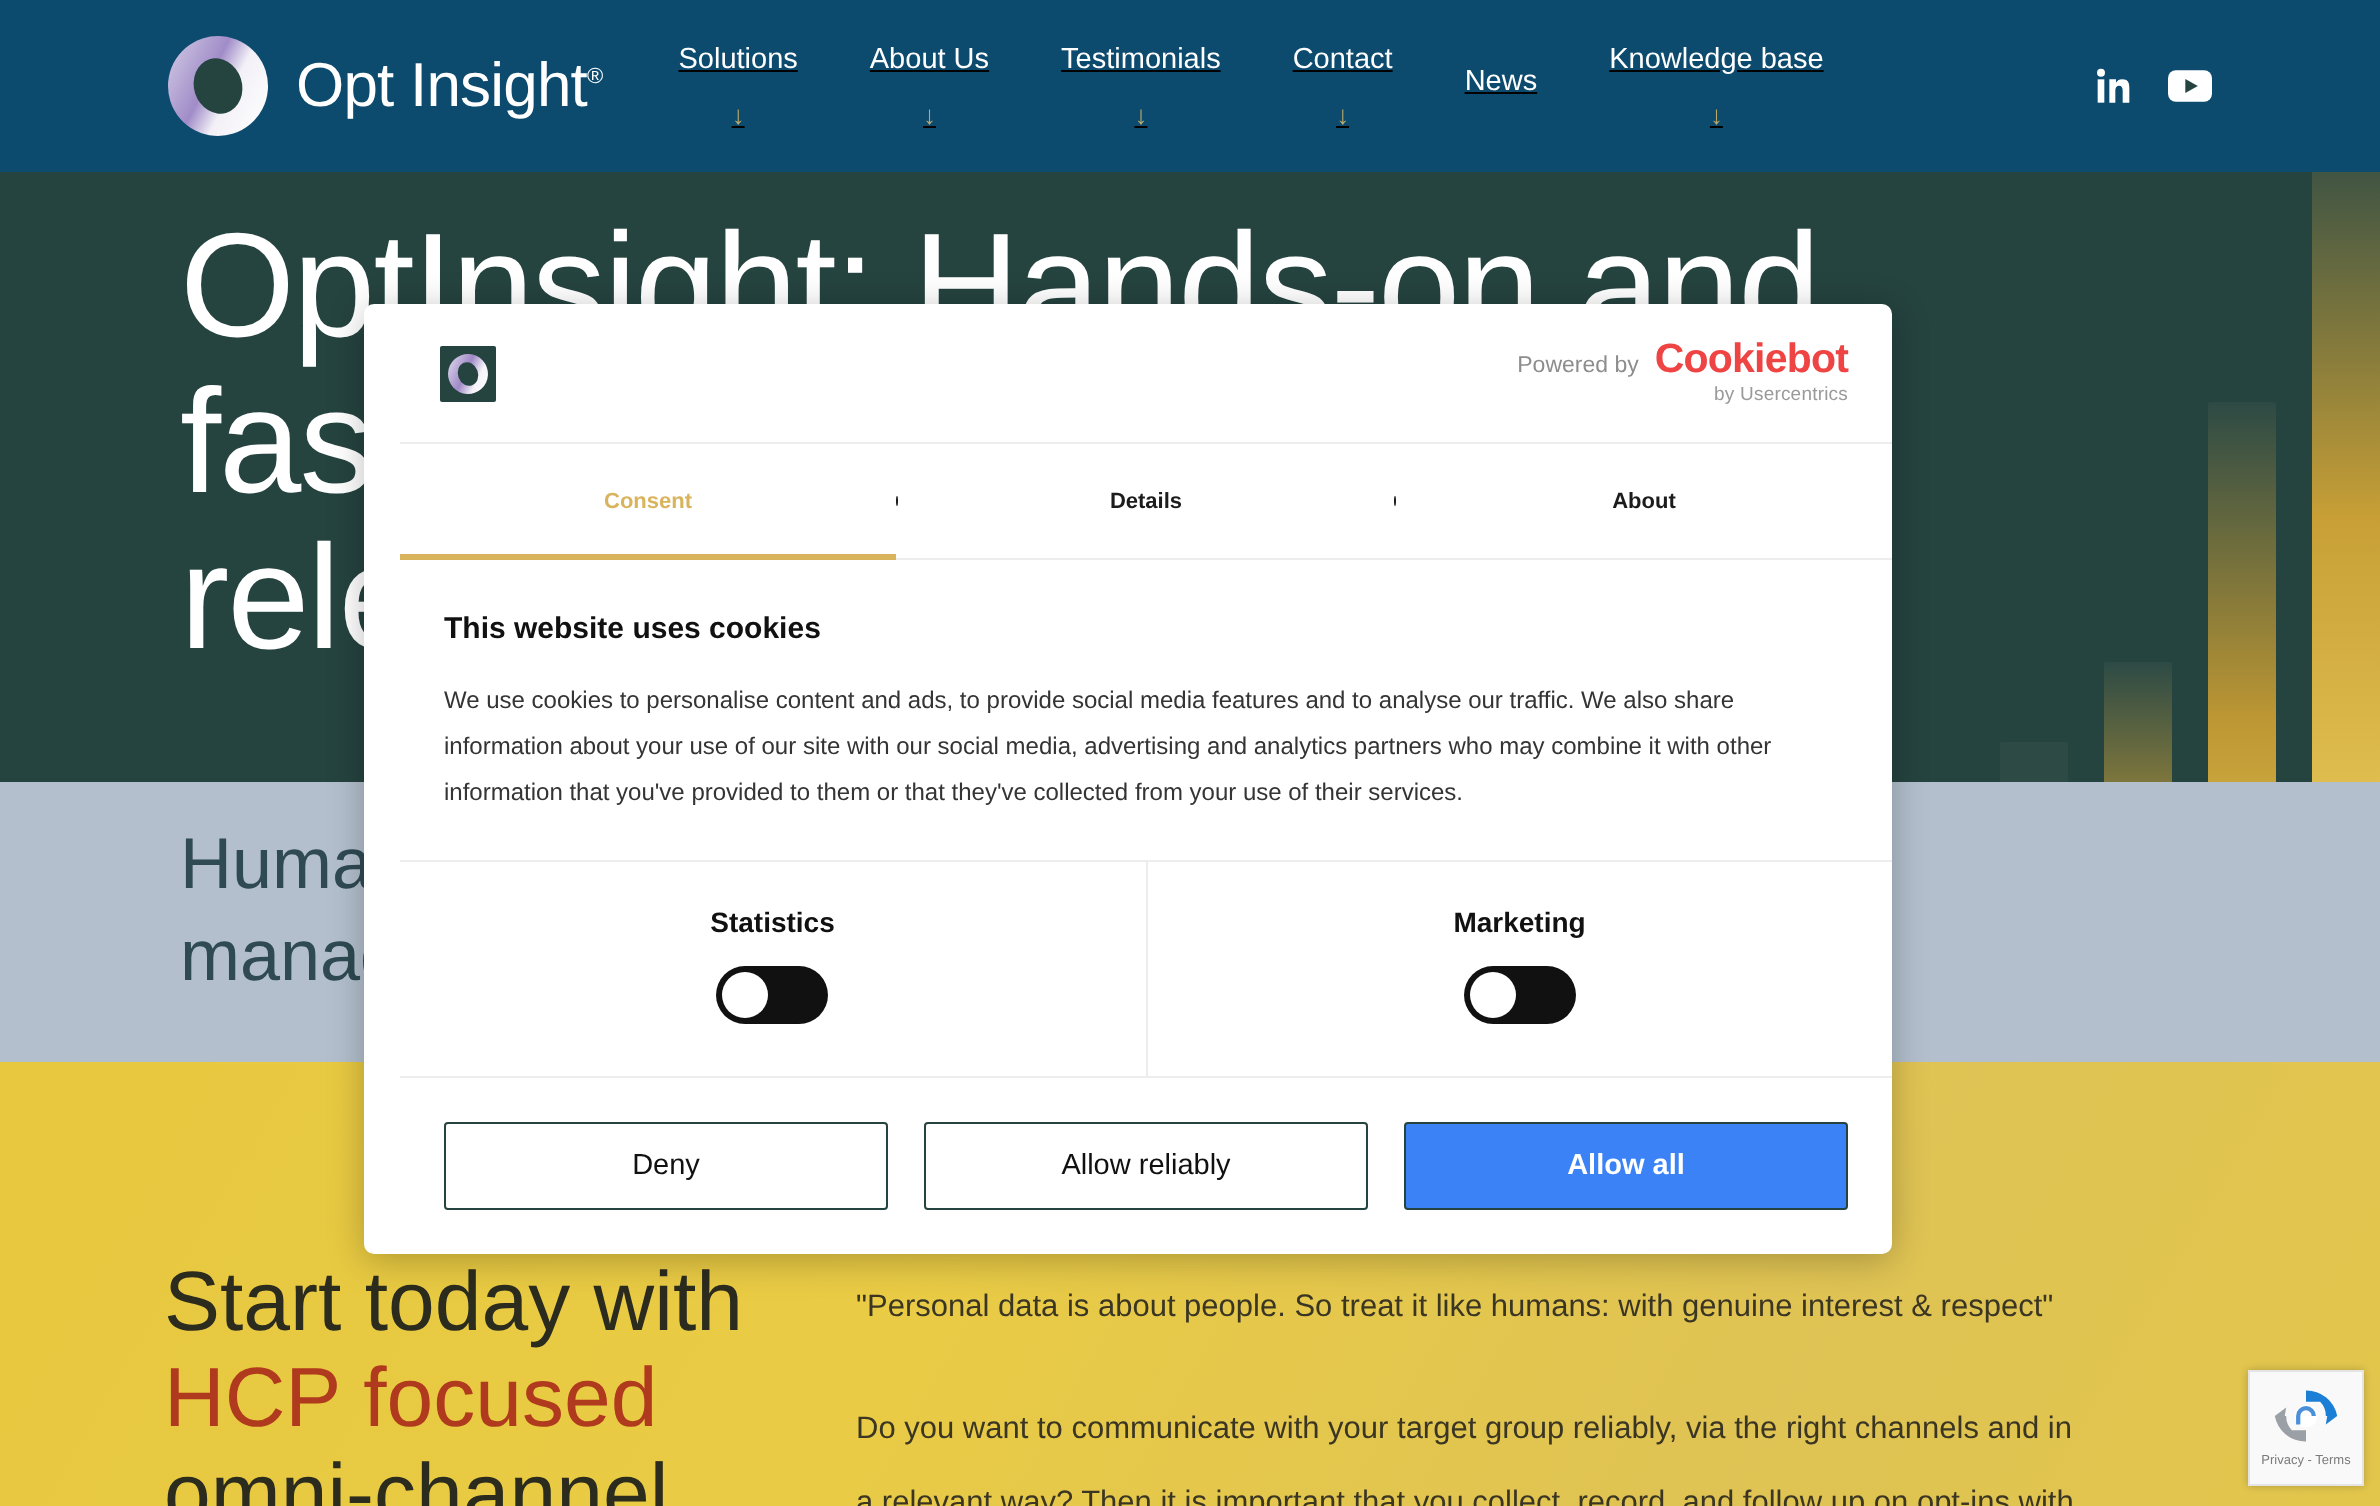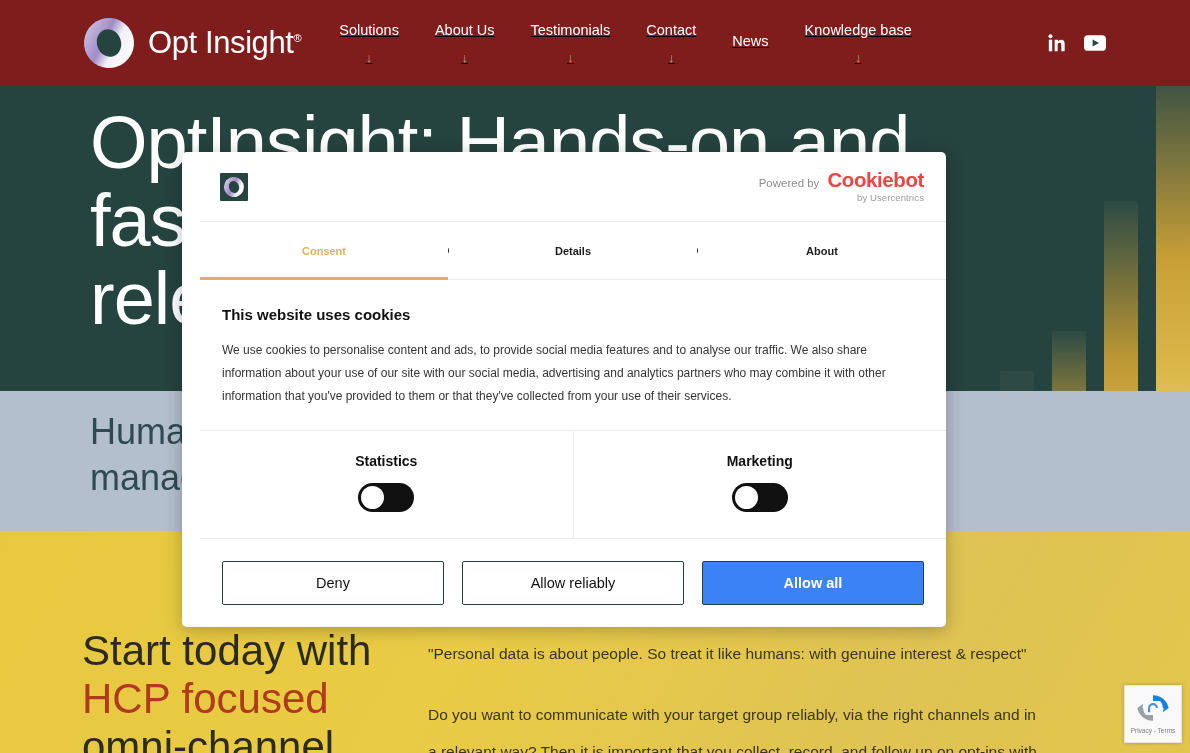--- a/index.html
+++ b/index.html
@@ -9,21 +9,21 @@
     overflow: hidden;
     font-family: "Liberation Sans", "DejaVu Sans", sans-serif;
     background: #ffffff;
   }
   .page { position: relative; width: 1190px; height: 753px; overflow: hidden; }
 
   
   .site-header {
     position: absolute; top: 0; left: 0;
     width: 1190px; height: 86px;
-    background: #7f1d1d;
+    background: #0c4a6e;
     display: flex; align-items: center;
     z-index: 5;
   }
   .brand { display: flex; align-items: center; margin-left: 84px; }
   .brand-mark {
     width: 50px; height: 50px; position: relative; flex: 0 0 auto;
   }
   .brand-mark .ring-outer {
     position: absolute; inset: 0;
     border-radius: 50%;

